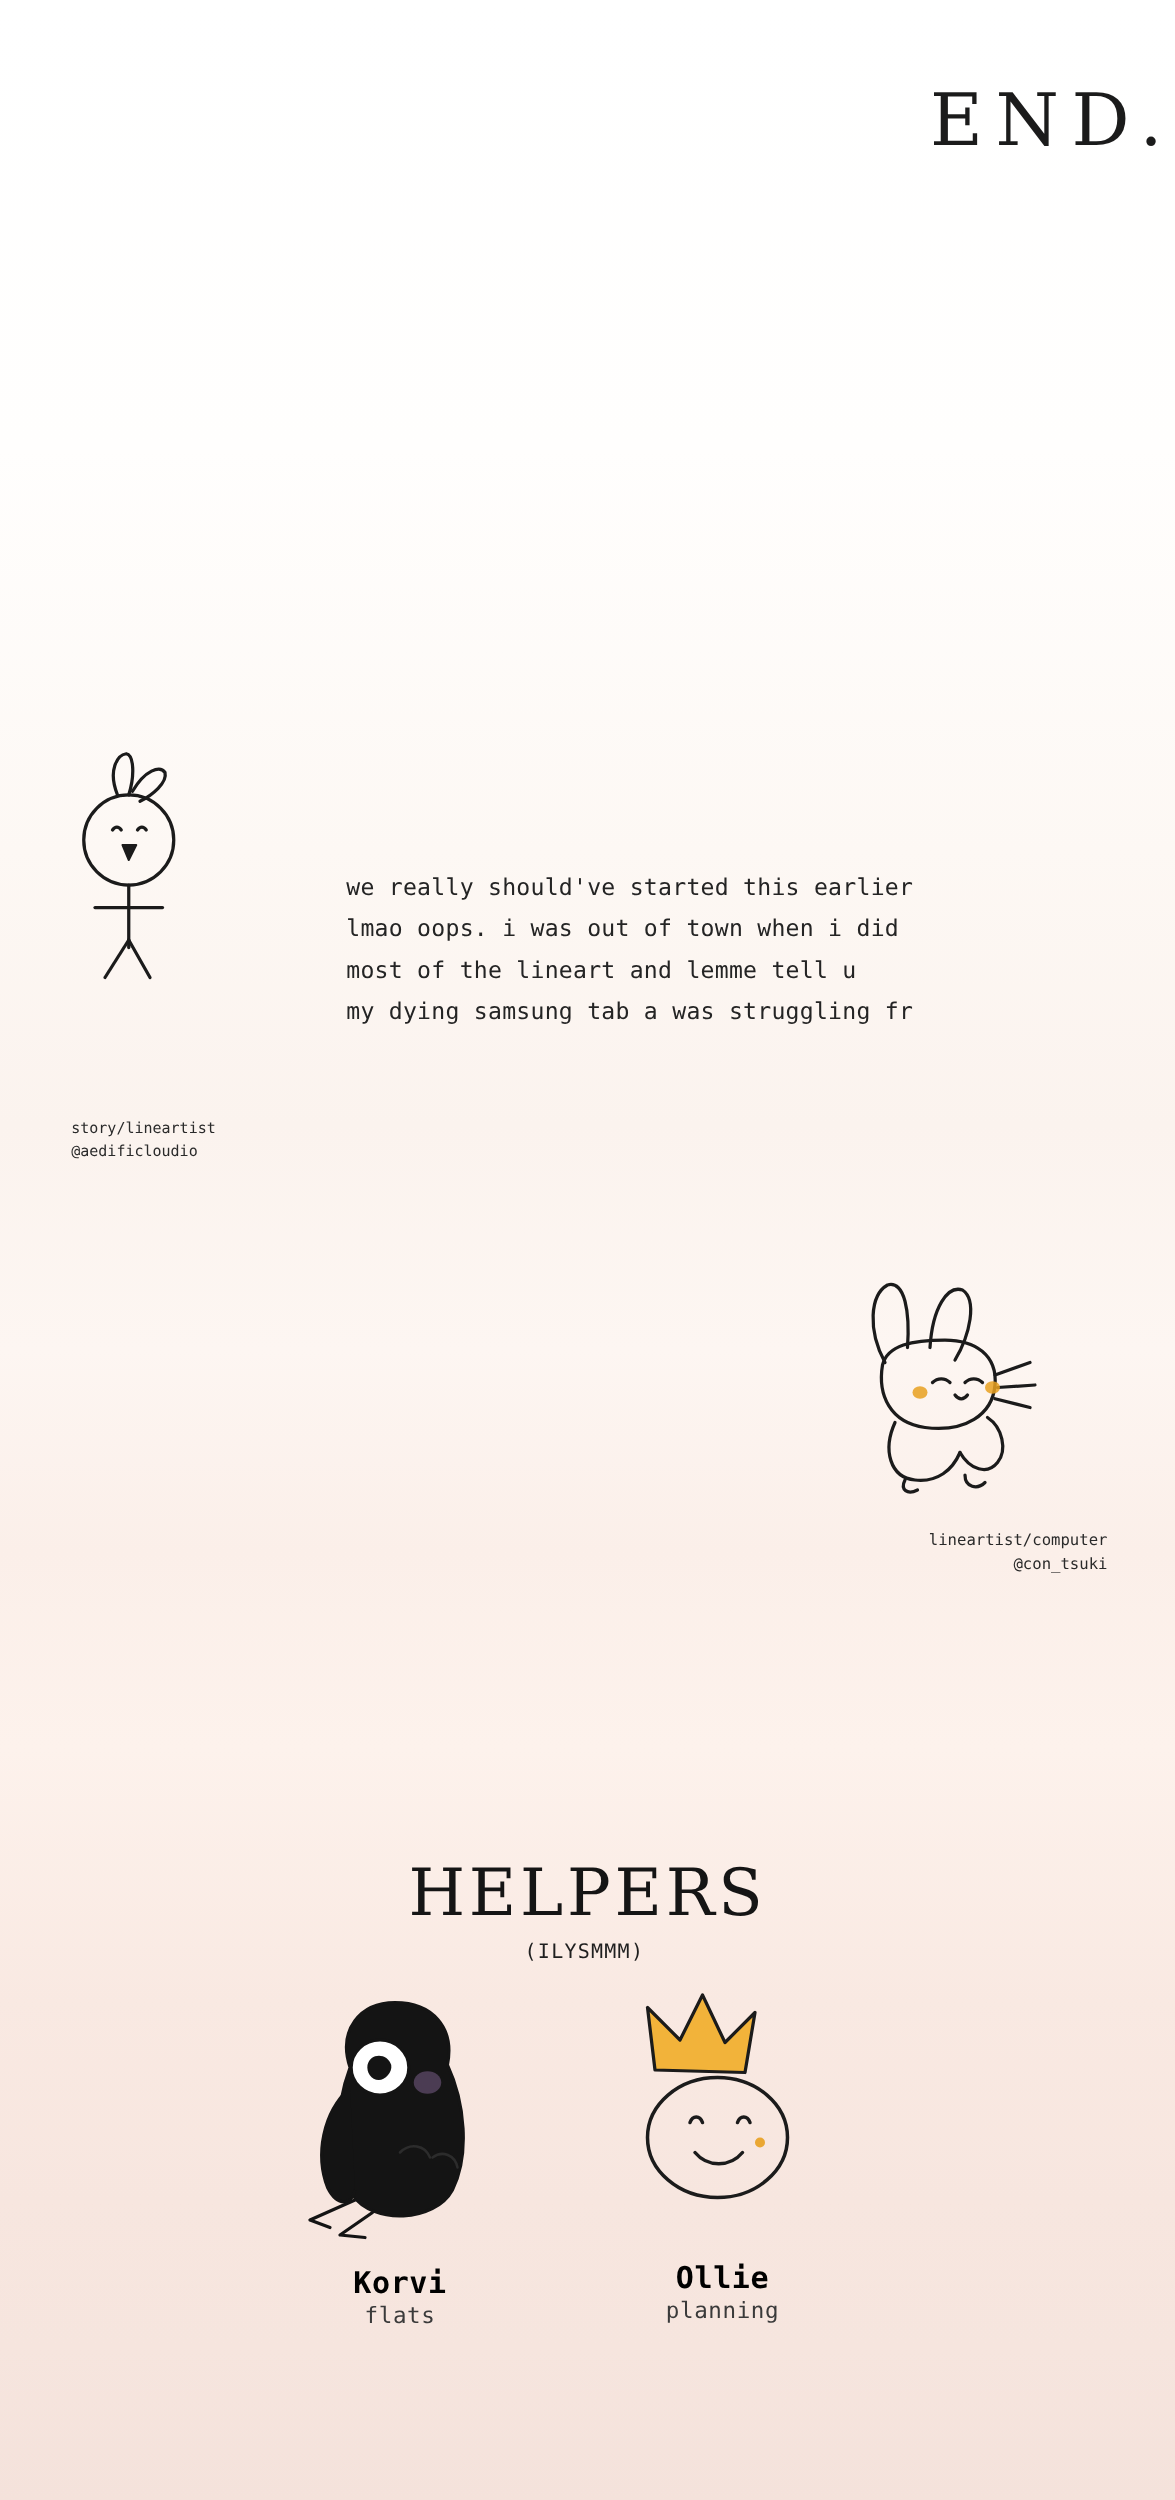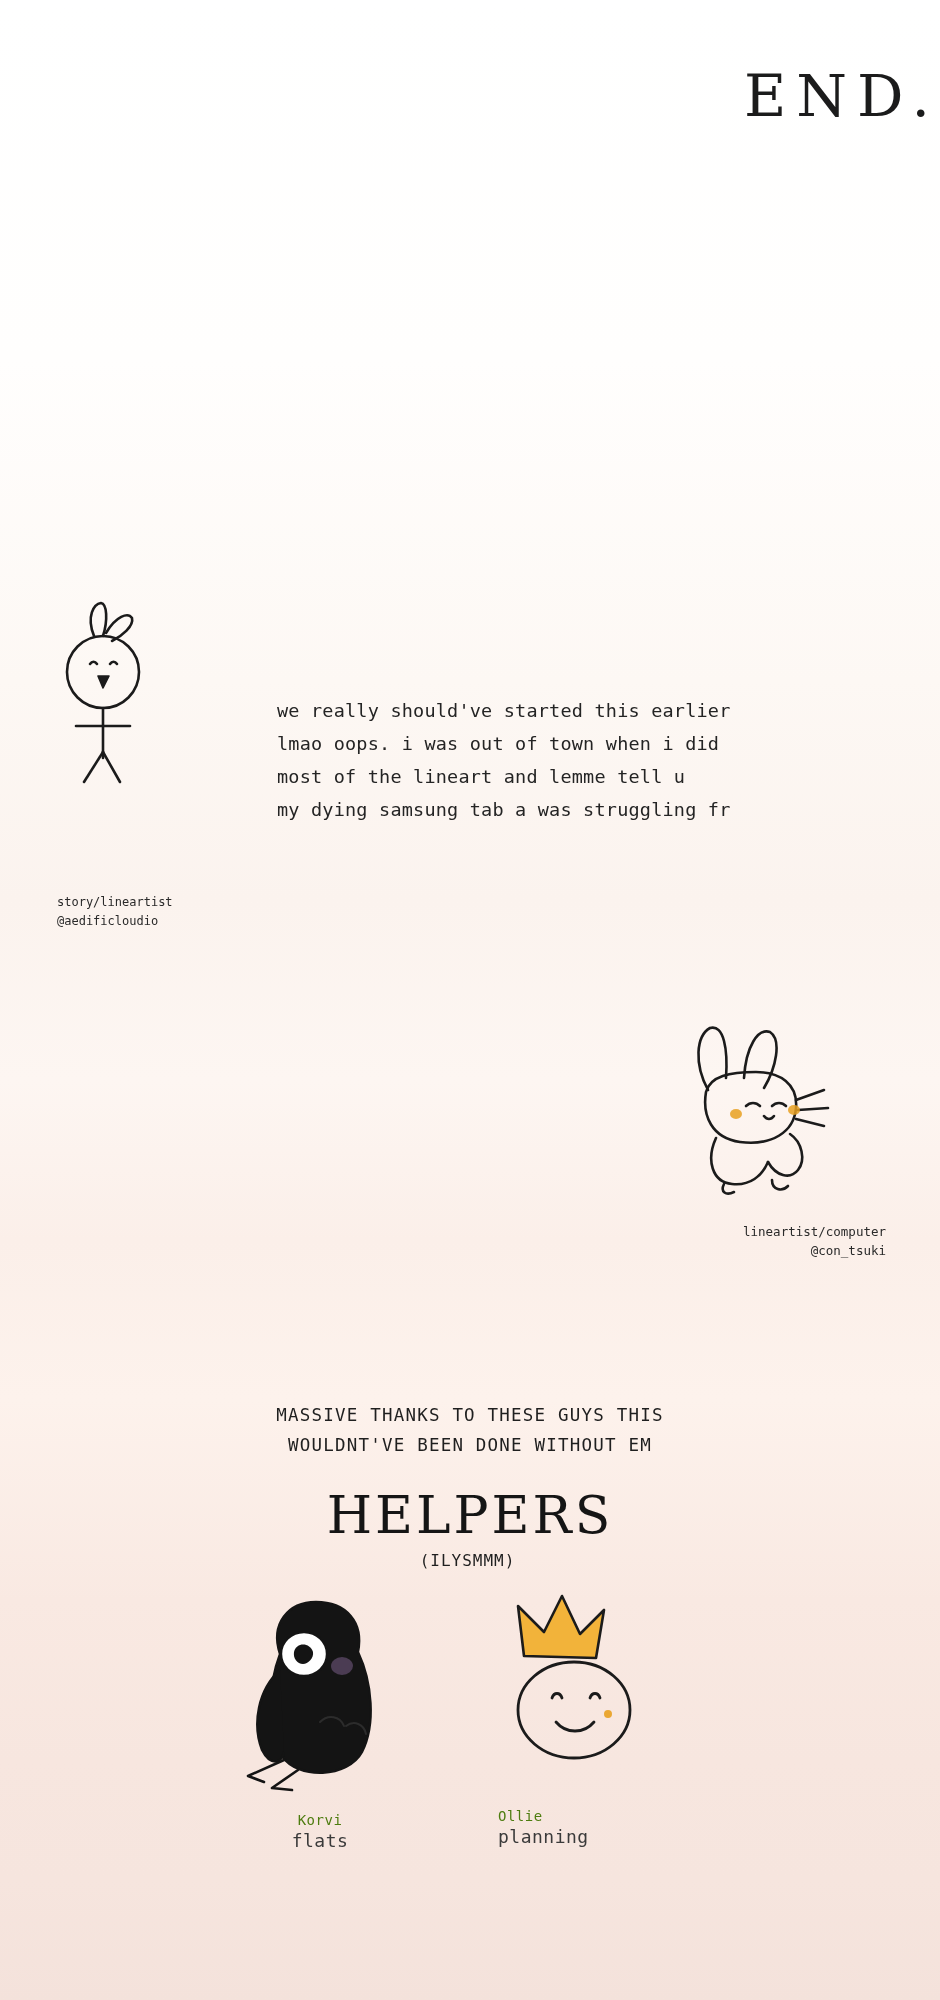--- a/index.html
+++ b/index.html
@@ -162,25 +162,26 @@
     left: 230px;
     top: 1812px;
     width: 180px;
     text-align: center;
   }
   .helper-ollie-label {
     position: absolute;
     left: 498px;
     top: 1808px;
     width: 160px;
+    text-align: center;
   }
   .helper-name {
-    font-size: 14px;
-    font-weight: normal;
-    color: #4d7c0f;
+    font-size: 24px;
+    font-weight: bold;
+    color: #000000;
     letter-spacing: 0.5px;
     display: block;
   }
   .helper-role {
     font-size: 18px;
     color: #3a3a3a;
     letter-spacing: 0.5px;
     display: block;
     margin-top: 2px;
   }
@@ -250,22 +251,20 @@
       </g>
 
       <ellipse cx="64" cy="94" rx="6" ry="5" fill="#e8a020" opacity="0.85"></ellipse>
       <ellipse cx="122" cy="90" rx="6" ry="5" fill="#e8a020" opacity="0.85"></ellipse>
     </svg>
   </div>
 
   <div class="sec2-credit">lineartist/computer
 @con_tsuki</div>
 
-  <div class="thanks">MASSIVE THANKS TO THESE GUYS THIS
-WOULDNT'VE BEEN DONE WITHOUT EM</div>
   <div class="helpers-title">HELPERS</div>
   <div class="helpers-sub">(ILYSMMM)</div>
 
   <div class="helper-korvi-art">
     <svg viewBox="0 0 180 200" width="180" height="200">
 
       <path d="M52 60 C42 30 60 8 88 8 C118 8 136 28 130 58 C144 88 148 130 134 158 C120 184 70 186 54 162 C38 136 40 92 52 60 Z" fill="#141414" stroke="#141414" stroke-width="2.4" stroke-linejoin="round"></path>
 
       <path d="M52 76 C30 96 24 130 34 156 C42 172 54 170 56 158" fill="#141414" stroke="#141414" stroke-width="2.4" stroke-linejoin="round"></path>
 

